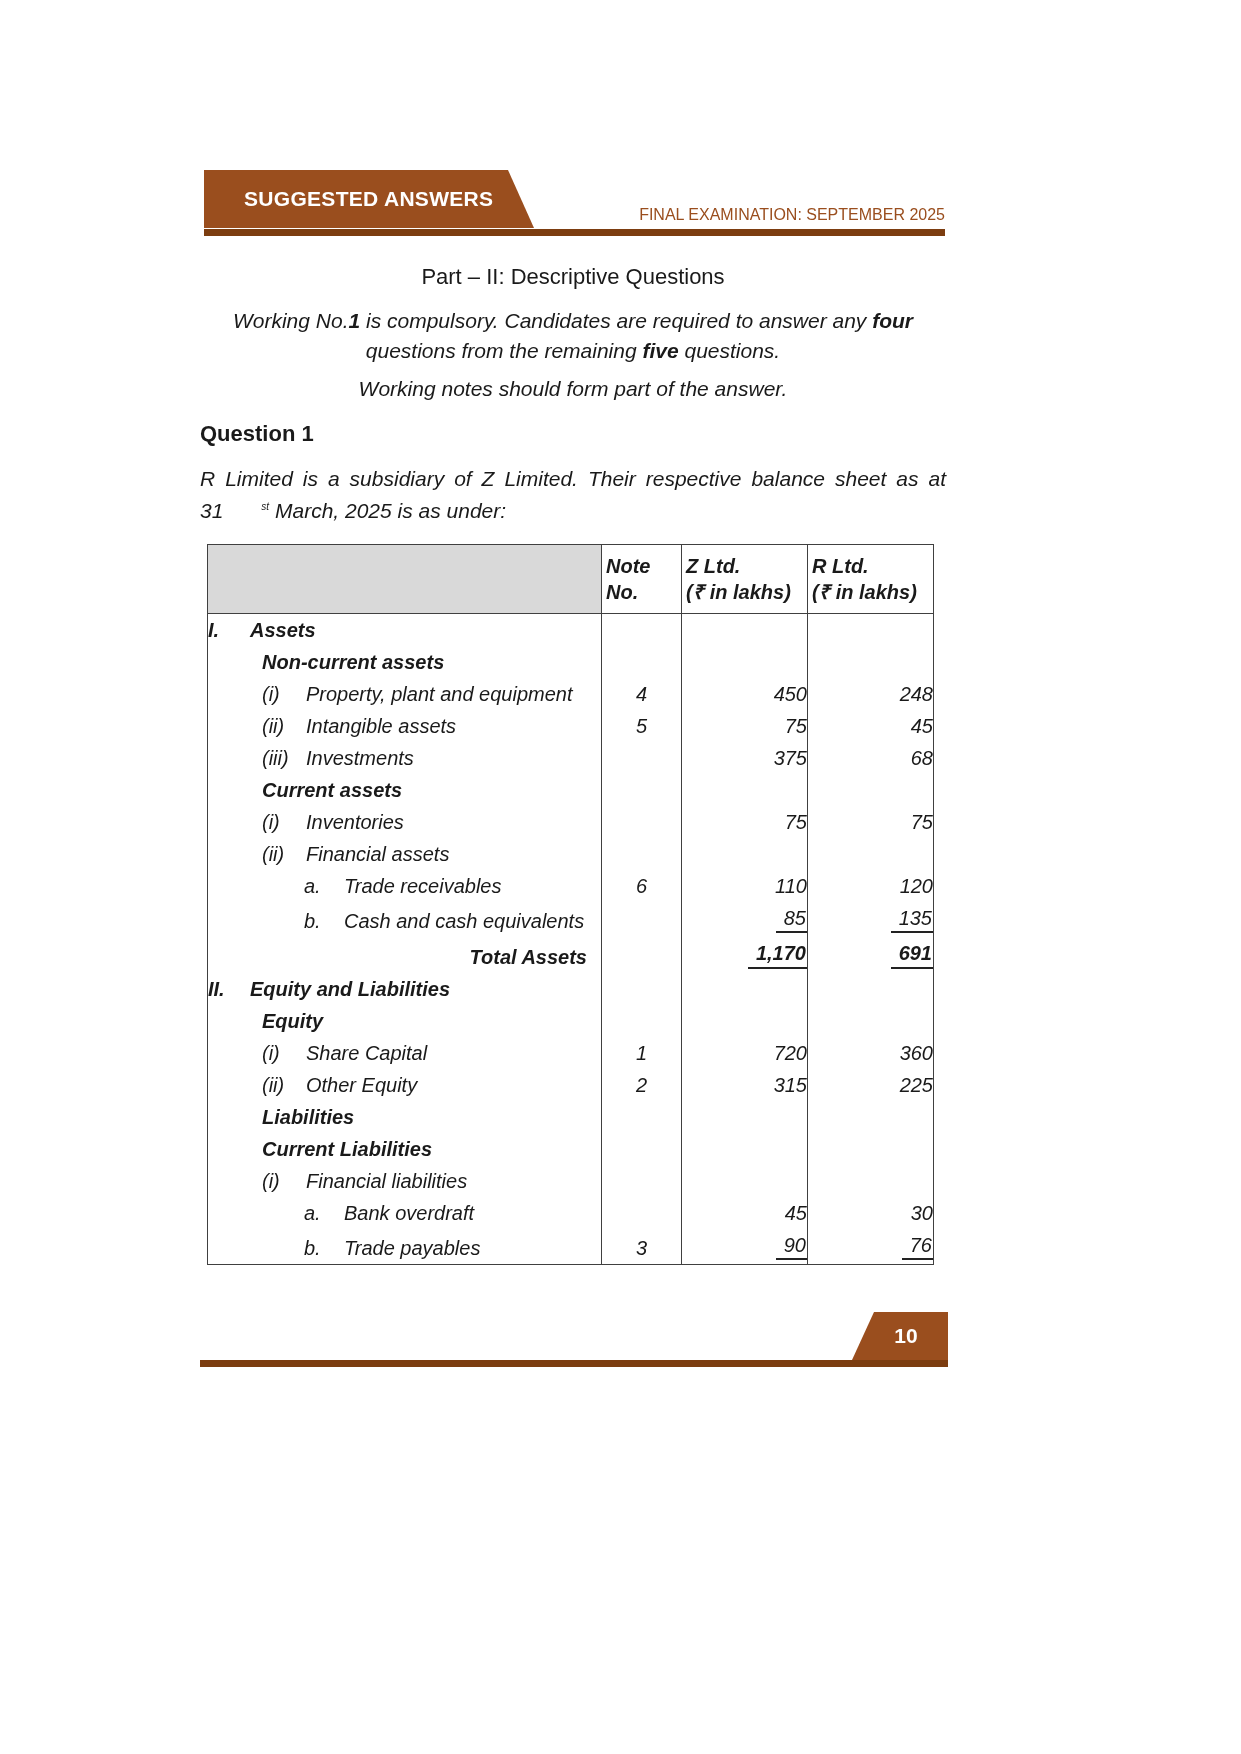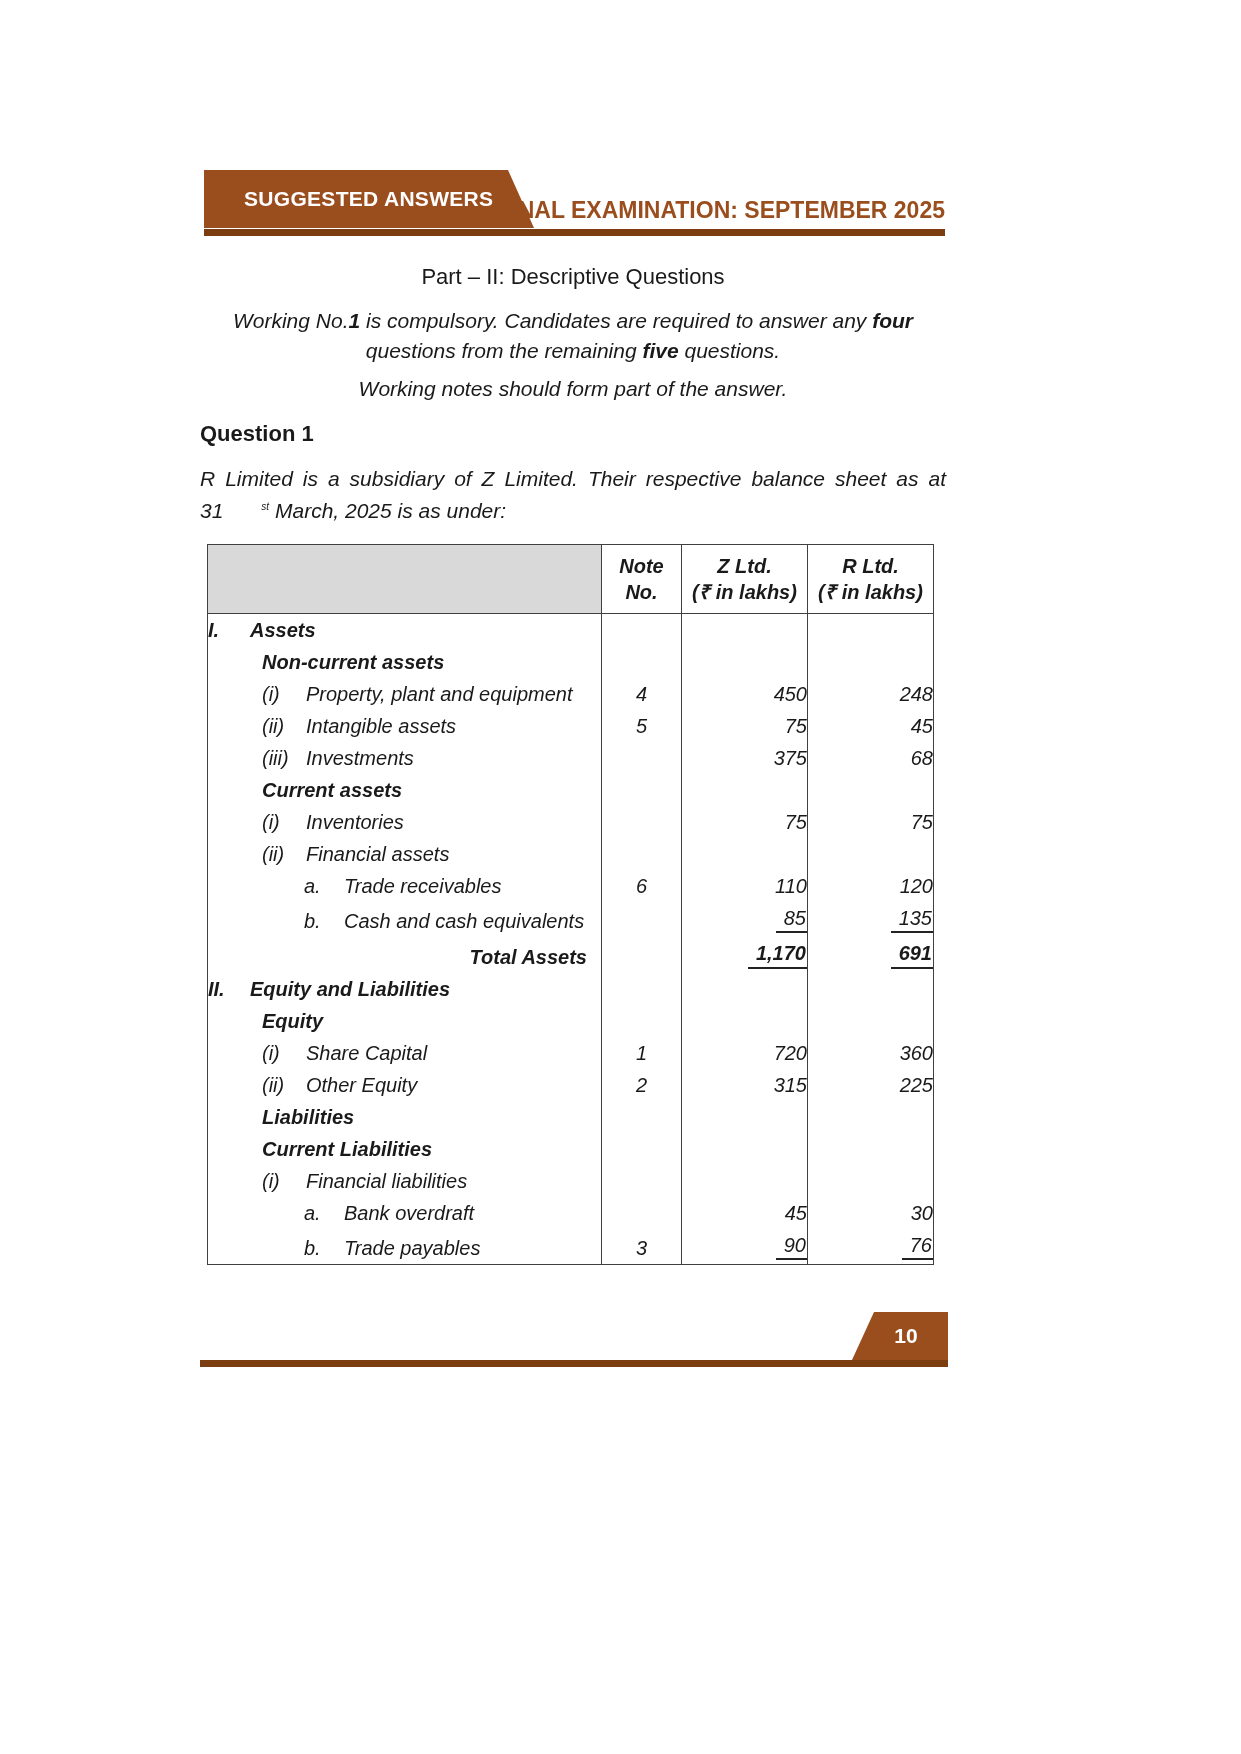--- a/index.html
+++ b/index.html
@@ -16,21 +16,21 @@
   }
 
   
   .header-band{position:absolute;left:204px;top:170px;width:741px;height:58px;}
   .banner{
     position:absolute;left:0;top:0;width:330px;height:58px;background:var(--brand);
     clip-path:polygon(0 0, calc(100% - 26px) 0, 100% 100%, 0 100%);
     display:flex;align-items:center;padding-left:40px;
   }
   .banner-text{color:#ffffff;font-weight:bold;font-size:21px;letter-spacing:0.3px;}
-  .exam-title{position:absolute;right:0;bottom:4px;color:var(--brand);font-weight:bold;font-size:23px;}
+  .exam-title{position:absolute;right:0;bottom:4px;color:var(--brand);font-weight:normal;font-size:16px;}
   .header-rule{
     position:absolute;left:204px;top:229px;width:741px;height:3px;
     border-top:5px solid var(--rule);border-bottom:2px solid var(--rule);
   }
 
   
   .content{position:absolute;left:200px;top:264px;width:746px;}
   .part-title{text-align:center;font-weight:normal;font-size:22px;margin:0 0 16px;}
   .instruction{
     text-align:center;font-style:italic;font-size:21px;line-height:1.45;
@@ -43,21 +43,21 @@
   .question-body sup{font-size:10px;margin-left:38px;}
 
   
   .bs-table{
     border-collapse:collapse;margin-left:7px;width:726px;
     font-size:20px;font-style:italic;table-layout:fixed;
   }
   .bs-table,.bs-table th,.bs-table td{border:1.5px solid var(--line);}
   .bs-table tbody td{border-top:none;border-bottom:none;}
   .bs-table thead th{
-    font-weight:bold;padding:8px 4px;text-align:center;line-height:1.3;vertical-align:middle;
+    font-weight:bold;padding:8px 4px;text-align:left;line-height:1.3;vertical-align:middle;
   }
   th.h-desc{background:#D9D9D9;width:394px;}
   th.h-note{width:80px;}
   th.h-z{width:126px;}
   th.h-r{width:126px;}
 
   .bs-table tbody td{padding:4px 0;line-height:24px;vertical-align:bottom;}
   .cell-desc{padding-left:12px;padding-right:8px;}
   .roman{display:inline-block;width:42px;}
   .marker{display:inline-block;width:44px;}

